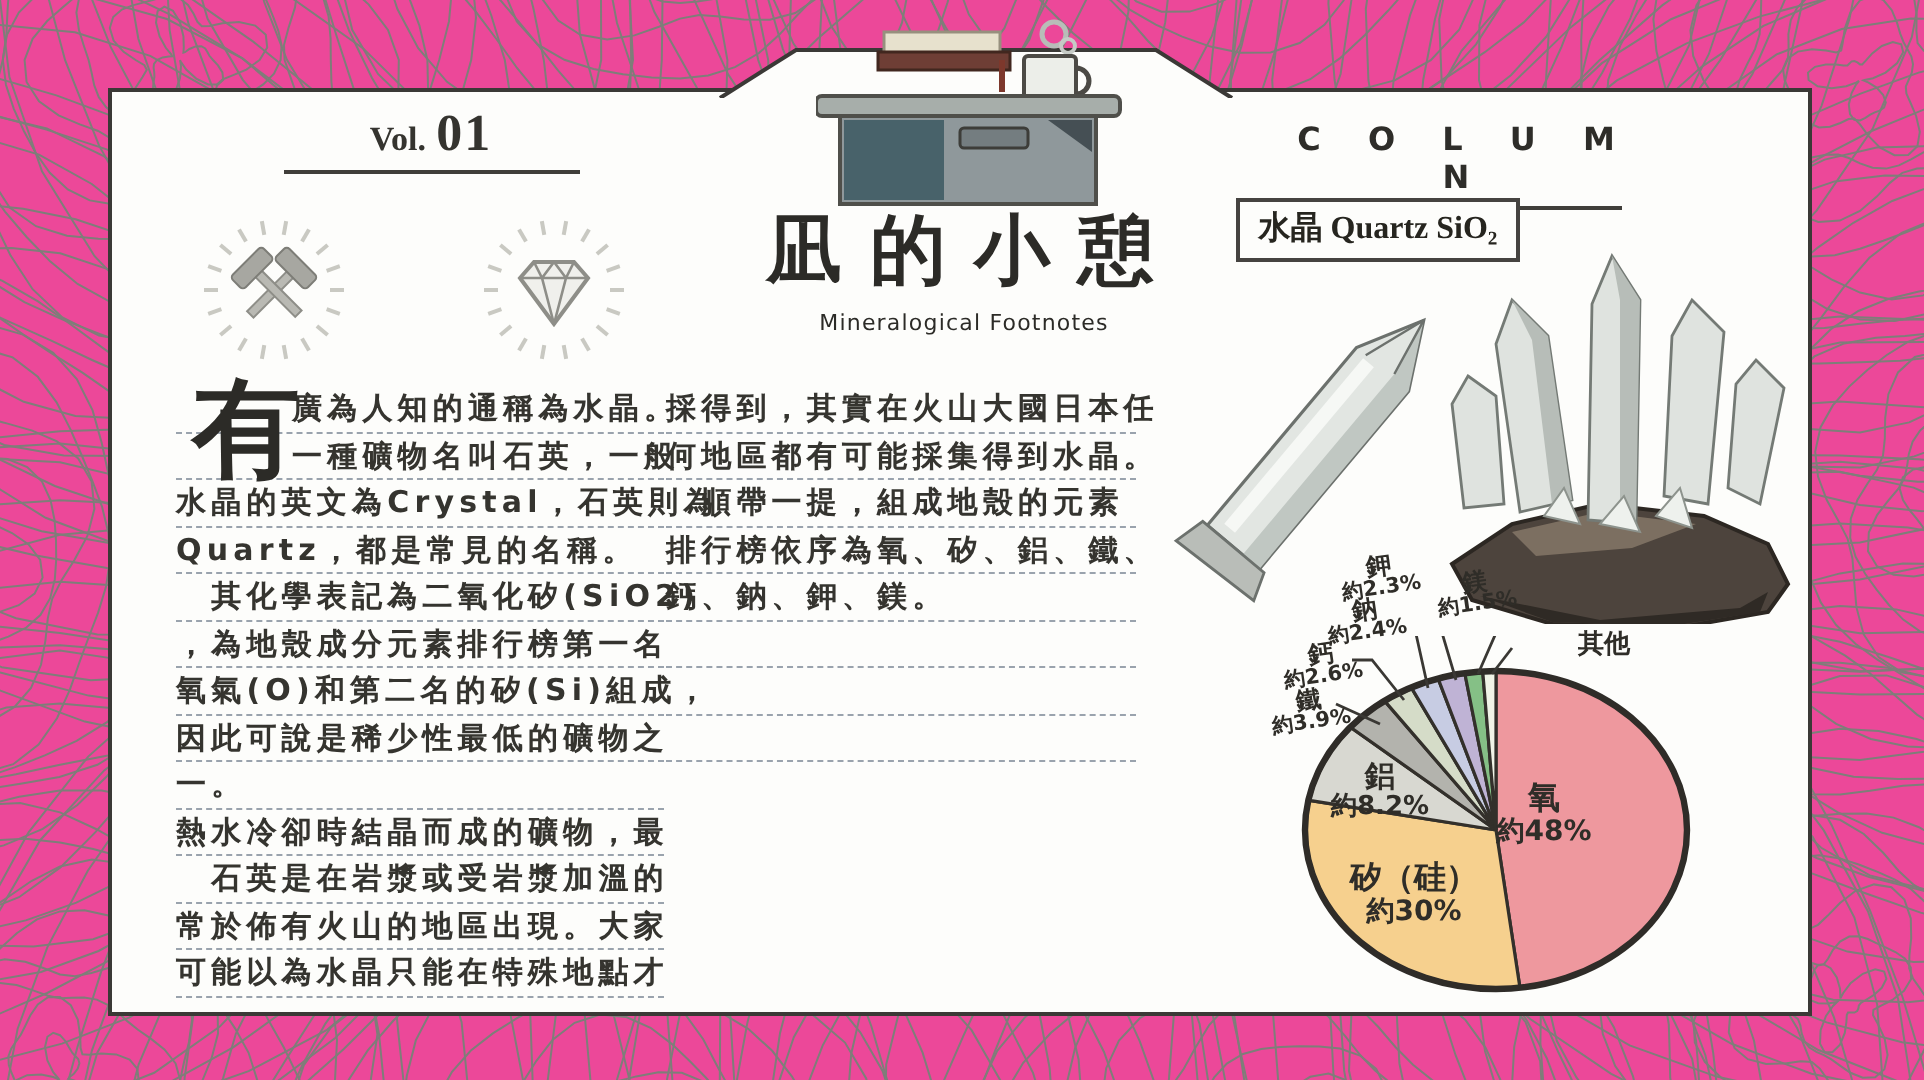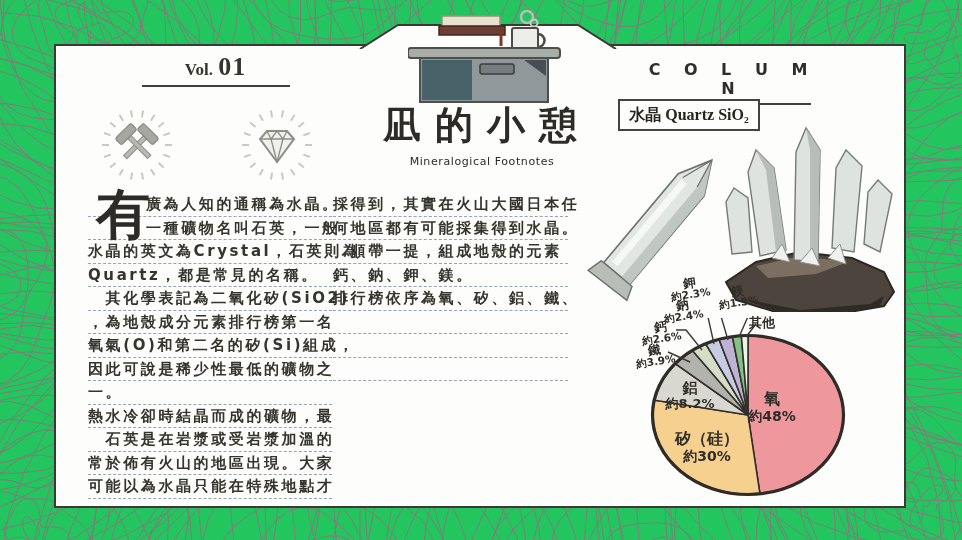--- a/index.html
+++ b/index.html
@@ -1,17 +1,17 @@
 <!DOCTYPE html>
 <html><head>
 <meta charset="utf-8">
 <style>
   html,body{margin:0;padding:0;background:#e8e8e4;}
   #stage{position:relative;width:962px;height:540px;overflow:hidden;
-         background:#22c55e;font-family:"DejaVu Sans",sans-serif;color:#35342f;}
+         background:#ec4899;font-family:"DejaVu Sans",sans-serif;color:#35342f;}
   #bg{position:absolute;left:0;top:0;z-index:0;}
   
   #card{position:absolute;left:54px;top:44px;width:852px;height:464px;
         background:#fdfdfb;border:2px solid #3b3936;box-sizing:border-box;z-index:1;}
   #arch{position:absolute;left:358px;top:22px;width:260px;height:27px;z-index:2;}
   #desk{position:absolute;left:408px;top:6px;width:160px;height:100px;z-index:3;}
   
   .vol{position:absolute;left:118px;top:52px;width:195px;text-align:center;z-index:2;}
   .vol .v1{font-family:"Liberation Serif",serif;font-weight:700;font-size:17px;}
   .vol .v2{font-family:"Liberation Serif",serif;font-weight:700;font-size:26px;letter-spacing:1px;}
@@ -47,21 +47,21 @@
   .plabel.small .pct{font-size:10.5px;}
   #lab-o{left:734px;top:390px;width:76px;}
   #lab-si{left:662px;top:430px;width:90px;}
   #lab-al{left:654px;top:380px;width:72px;}
   #lab-al .big{font-size:15px;}#lab-al .pct{font-size:13px;}
   #lab-fe{left:632px;top:343px;width:46px;}
   #lab-ca{left:637px;top:320px;width:48px;}
   #lab-na{left:659px;top:298px;width:48px;}
   #lab-k{left:666px;top:276px;width:48px;}
   #lab-mg{left:713px;top:284px;width:50px;}
-  #lab-other{left:740px;top:316px;width:44px;}
+  #lab-other{left:780px;top:316px;width:44px;}
   #lab-other .big{font-size:13px;}
 </style>
 </head>
 <body>
 
 <div id="stage">
   <svg id="bg" width="962" height="540">
       <path d="M106.5,30.0L109.0,32.7L111.2,36.2L111.6,39.9L109.1,42.3L104.1,42.2L98.1,39.3L93.1,34.8L90.5,31.0L90.0,30.1L90.5,33.1L90.0,39.1L87.7,45.8L84.0,50.5L80.1,51.7L77.4,49.7L76.4,45.7L76.7,41.6L77.2,38.3L77.1,35.9L76.8,33.9L77.0,31.9L78.5,30.0L81.3,28.7L84.4,28.3L86.1,28.2L85.6,27.2L82.9,23.9L79.8,18.2L78.0,11.3L78.8,5.6L82.2,3.3L86.5,5.4L90.0,11.1L91.7,18.1L91.9,23.6L91.7,26.3L92.5,26.1L94.7,24.5L97.8,23.2L100.7,23.1L102.6,24.2L103.7,26.0L104.7,27.9L106.5,30.0Z" fill="none" stroke="#7e7e79" stroke-width="1"></path>
       <path d="M129.8,30.0L123.2,34.8L116.3,37.7L111.3,39.7L108.7,42.0L107.8,45.4L106.9,49.5L105.1,53.5L102.1,56.4L98.3,58.1L94.2,59.5L90.0,61.3L85.1,63.8L79.3,66.4L72.9,67.3L67.4,65.2L64.2,59.8L64.3,52.2L67.3,44.6L71.2,38.6L73.4,34.9L72.2,32.6L67.8,30.0L61.8,25.9L56.8,20.3L54.9,14.0L56.6,8.5L60.9,4.8L66.3,2.7L71.6,1.3L76.3,0.0L80.8,-1.3L85.4,-1.9L90.0,-0.7L94.0,2.5L96.8,6.9L98.7,10.9L100.9,13.1L104.8,13.0L111.2,11.6L119.5,11.0L127.6,12.8L132.9,17.4L133.6,23.7L129.8,30.0Z" fill="none" stroke="#7e7e79" stroke-width="1"></path>
       <path d="M140.3,30.0L137.0,36.8L131.6,42.2L125.5,46.2L120.5,49.6L117.7,54.0L116.6,60.8L115.6,69.8L112.6,79.5L106.8,87.4L98.8,91.0L90.0,89.5L82.3,83.9L76.3,76.5L71.9,69.7L67.8,64.5L63.2,60.9L58.1,57.7L53.1,53.7L49.4,48.6L47.1,42.6L45.8,36.4L44.3,30.0L42.0,23.1L39.5,15.2L38.2,6.3L39.8,-2.3L45.2,-8.8L53.8,-11.8L63.7,-11.0L72.7,-7.8L79.8,-4.7L85.1,-4.1L90.0,-6.5L95.9,-11.1L103.4,-15.6L111.8,-17.7L119.7,-16.2L126.1,-11.6L130.6,-5.2L133.9,1.8L136.7,8.7L139.2,15.5L140.8,22.7L140.3,30.0Z" fill="none" stroke="#7e7e79" stroke-width="1"></path>
@@ -399,22 +399,22 @@
       <div class="tline">一。</div>
       <div class="tline">熱水冷卻時結晶而成的礦物，最</div>
       <div class="tline">　石英是在岩漿或受岩漿加溫的</div>
       <div class="tline">常於佈有火山的地區出現。大家</div>
       <div class="tline">可能以為水晶只能在特殊地點才</div>
     </div>
   <div id="col-mid" class="col">
       <div class="tline">採得到，其實在火山大國日本任</div>
       <div class="tline">何地區都有可能採集得到水晶。</div>
       <div class="tline">　順帶一提，組成地殼的元素</div>
+      <div class="tline">排行榜依序為氧、矽、鋁、鐵、</div>
       <div class="tline">鈣、鈉、鉀、鎂。</div>
-      <div class="tline">排行榜依序為氧、矽、鋁、鐵、</div>
       <div class="tline"></div>
       <div class="tline"></div>
       <div class="tline"></div>
     </div>
 
   <svg id="pie" width="250" height="202" viewBox="628 318 250 202">
     <g id="pie-slices">
         <path d="M748,415 L748.0,336.0 A95,79 0 0 1 759.9,493.4 Z" fill="#ee989e" stroke="#33302b" stroke-width="1.6"></path>
         <path d="M748,415 L759.9,493.4 A95,79 0 0 1 654.7,400.2 Z" fill="#f6d08e" stroke="#33302b" stroke-width="1.6"></path>
         <path d="M748,415 L654.7,400.2 A95,79 0 0 1 675.6,363.9 Z" fill="#d8d8d1" stroke="#33302b" stroke-width="1.6"></path>

